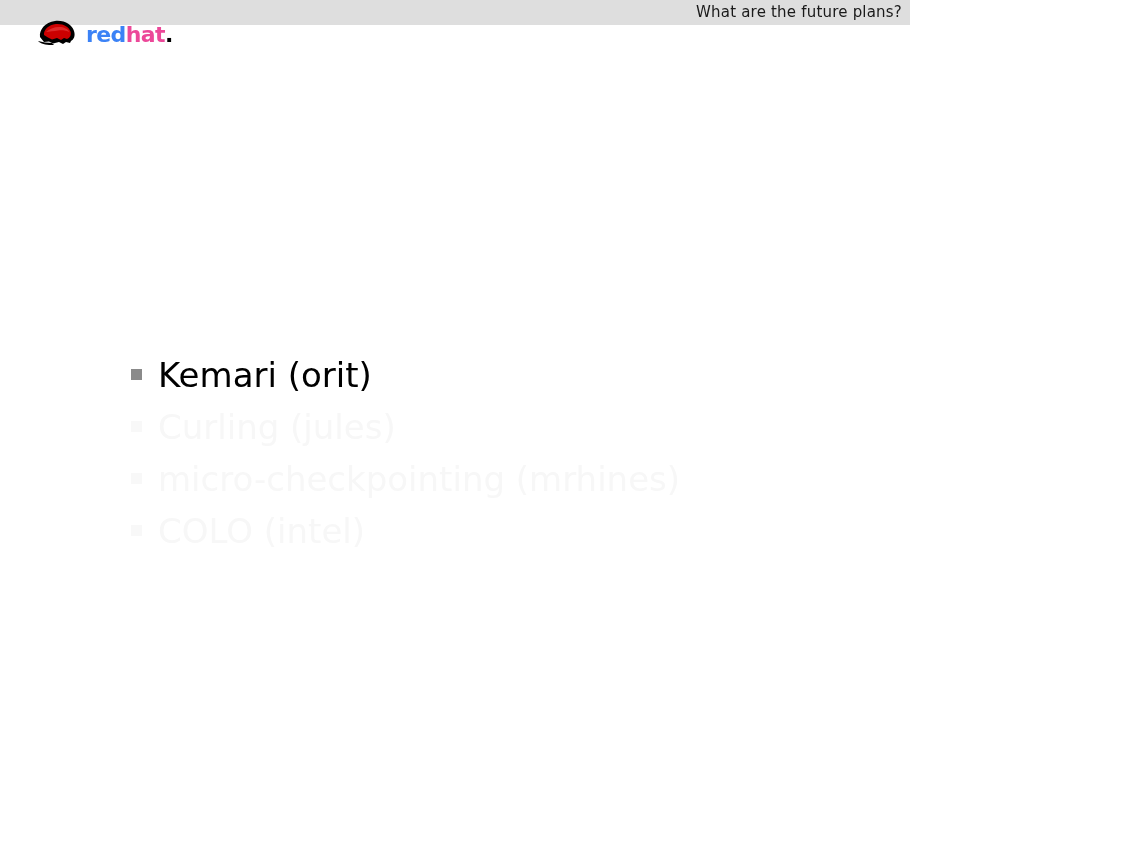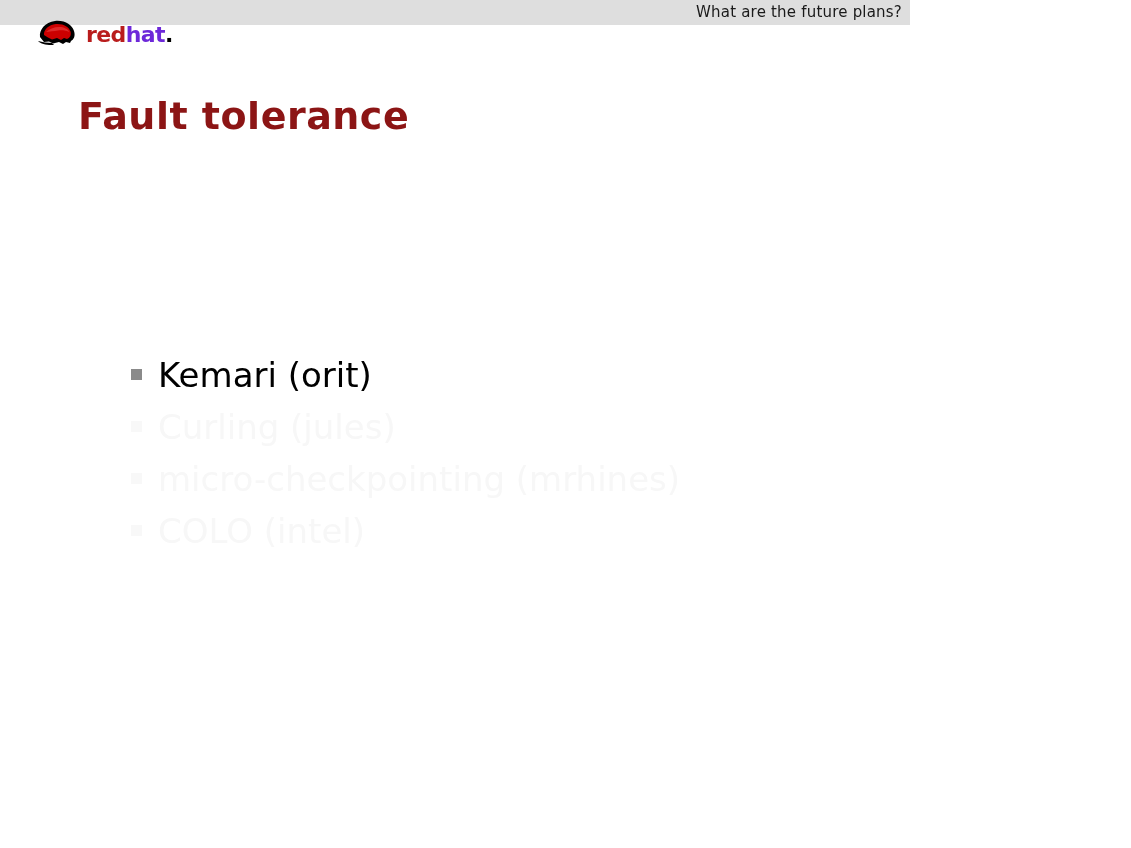--- a/index.html
+++ b/index.html
@@ -56,22 +56,22 @@
     position: absolute;
     left: 52px;
     top: 6px;
     font-family: "DejaVu Sans", sans-serif;
     font-size: 22px;
     font-weight: bold;
     letter-spacing: -0.6px;
     line-height: 24px;
     white-space: nowrap;
   }
-  .logo-word .red { color: #b91c1c; }
-  .logo-word .hat { color: #6d28d9; }
+  .logo-word .red { color: #3b82f6; }
+  .logo-word .hat { color: #ec4899; }
   .logo-word .dot { color: #000000; }
 
   
   .slide-title {
     position: absolute;
     left: 78px;
     top: 93px;
     font-family: "DejaVu Sans", sans-serif;
     font-size: 38px;
     font-weight: bold;
@@ -123,21 +123,20 @@
   <div class="logo">
     <svg class="logo-mark" viewBox="0 0 96 60">
       <path d="M12 40 C10 26 22 10 42 8 C62 6 76 16 80 28 C83 37 80 45 74 48 L72 52 L64 50 L58 54 L50 50 L38 53 L30 49 L20 50 Z" fill="#000000"></path>
       <path d="M20 36 C19 26 29 15 44 14 C59 13 70 20 73 29 C75 36 72 42 66 44 L60 42 L54 46 L46 42 L36 45 L28 41 Z" fill="#cc0000"></path>
       <path d="M24 30 C30 24 40 20 50 20 C60 20 68 24 71 30 C64 27 56 26 48 27 C40 28 31 29 24 30 Z" fill="#e03131" opacity="0.85"></path>
       <path d="M8 48 C14 54 26 57 40 56 L36 52 L22 51 Z" fill="#000000"></path>
     </svg>
     <div class="logo-word"><span class="red">red</span><span class="hat">hat</span><span class="dot">.</span></div>
   </div>
 
-  <div class="slide-title">Fault tolerance</div>
 
   <div class="itemize">
 
     <div class="item-row">
       <div class="item-bullet"></div>
       <div class="item-text">Kemari (orit)</div>
     </div>
 
     <div class="item-row dim">
       <div class="item-bullet"></div>

